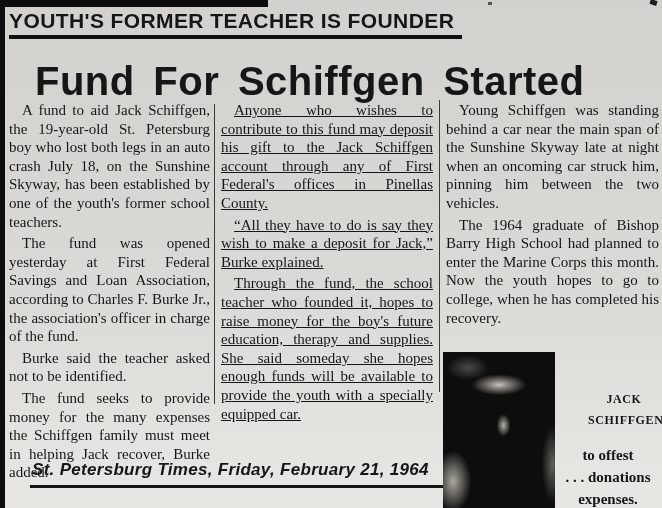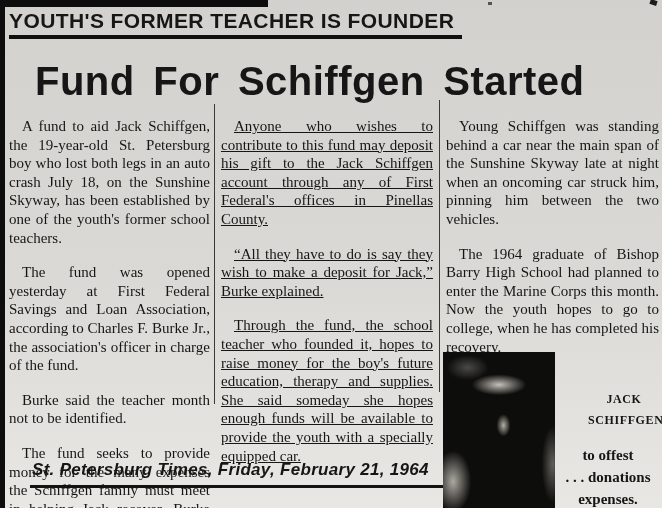--- a/index.html
+++ b/index.html
@@ -19,21 +19,21 @@
     font-size:21px; letter-spacing:0.4px; line-height:1.1;
     border-bottom:4px solid #101010; padding:0 8px 3px 0; white-space:nowrap;text-align:right;
   }
   .headline {
     position:absolute; left:23px; top:49px; margin:12px;
     font-family:"Liberation Sans", sans-serif; font-weight:bold;
     font-size:40px; line-height:1; letter-spacing:0.5px; word-spacing:7px; white-space:nowrap;
   }
 
   .col { position:absolute; top:101px; font-size:15px; line-height:18.6px; text-align:justify; }
-  .col p { margin:16px 0 3px 0; text-indent:13px; }
+  .col p { margin:0 0 3px 0; text-indent:13px; }
   .col-1 { left:9px;   width:201px; }
   .col-2 { left:221px; width:212px;text-decoration:underline; }
   .col-3 { left:446px; width:213px; }
 
   .divider { position:absolute; width:1px; background:#39383575; }
   .divider-1 { left:214px; top:104px; height:300px; background:#3a3936; }
   .divider-2 { left:439px; top:100px; height:292px; background:#3a3936; }
 
   .photo {
     position:absolute; left:443px; top:352px; width:112px; height:156px;
@@ -67,21 +67,21 @@
   <div class="tick-a"></div>
   <div class="tick-b"></div>
 
   <div class="kicker">YOUTH'S FORMER TEACHER IS FOUNDER</div>
 
   <h1 class="headline">Fund For Schiffgen Started</h1>
 
   <div class="col col-1">
     <p>A fund to aid Jack Schiffgen, the 19-year-old St. Petersburg boy who lost both legs in an auto crash July 18, on the Sunshine Skyway, has been established by one of the youth's former school teachers.</p>
     <p>The fund was opened yesterday at First Federal Savings and Loan Association, according to Charles F. Burke Jr., the association's officer in charge of the fund.</p>
-    <p>Burke said the teacher month not to be identified.</p>
+    <p>Burke said the teacher asked not to be identified.</p>
     <p>The fund seeks to provide money for the many expenses the Schiffgen family must meet in helping Jack recover, Burke added.</p>
   </div>
 
   <div class="divider divider-1"></div>
 
   <div class="col col-2">
     <p>Anyone who wishes to contribute to this fund may deposit his gift to the Jack Schiffgen account through any of First Federal's offices in Pinellas County.</p>
     <p>“All they have to do is say they wish to make a deposit for Jack,” Burke explained.</p>
     <p>Through the fund, the school teacher who founded it, hopes to raise money for the boy's future education, therapy and supplies. She said someday she hopes enough funds will be available to provide the youth with a specially equipped car.</p>
   </div>

